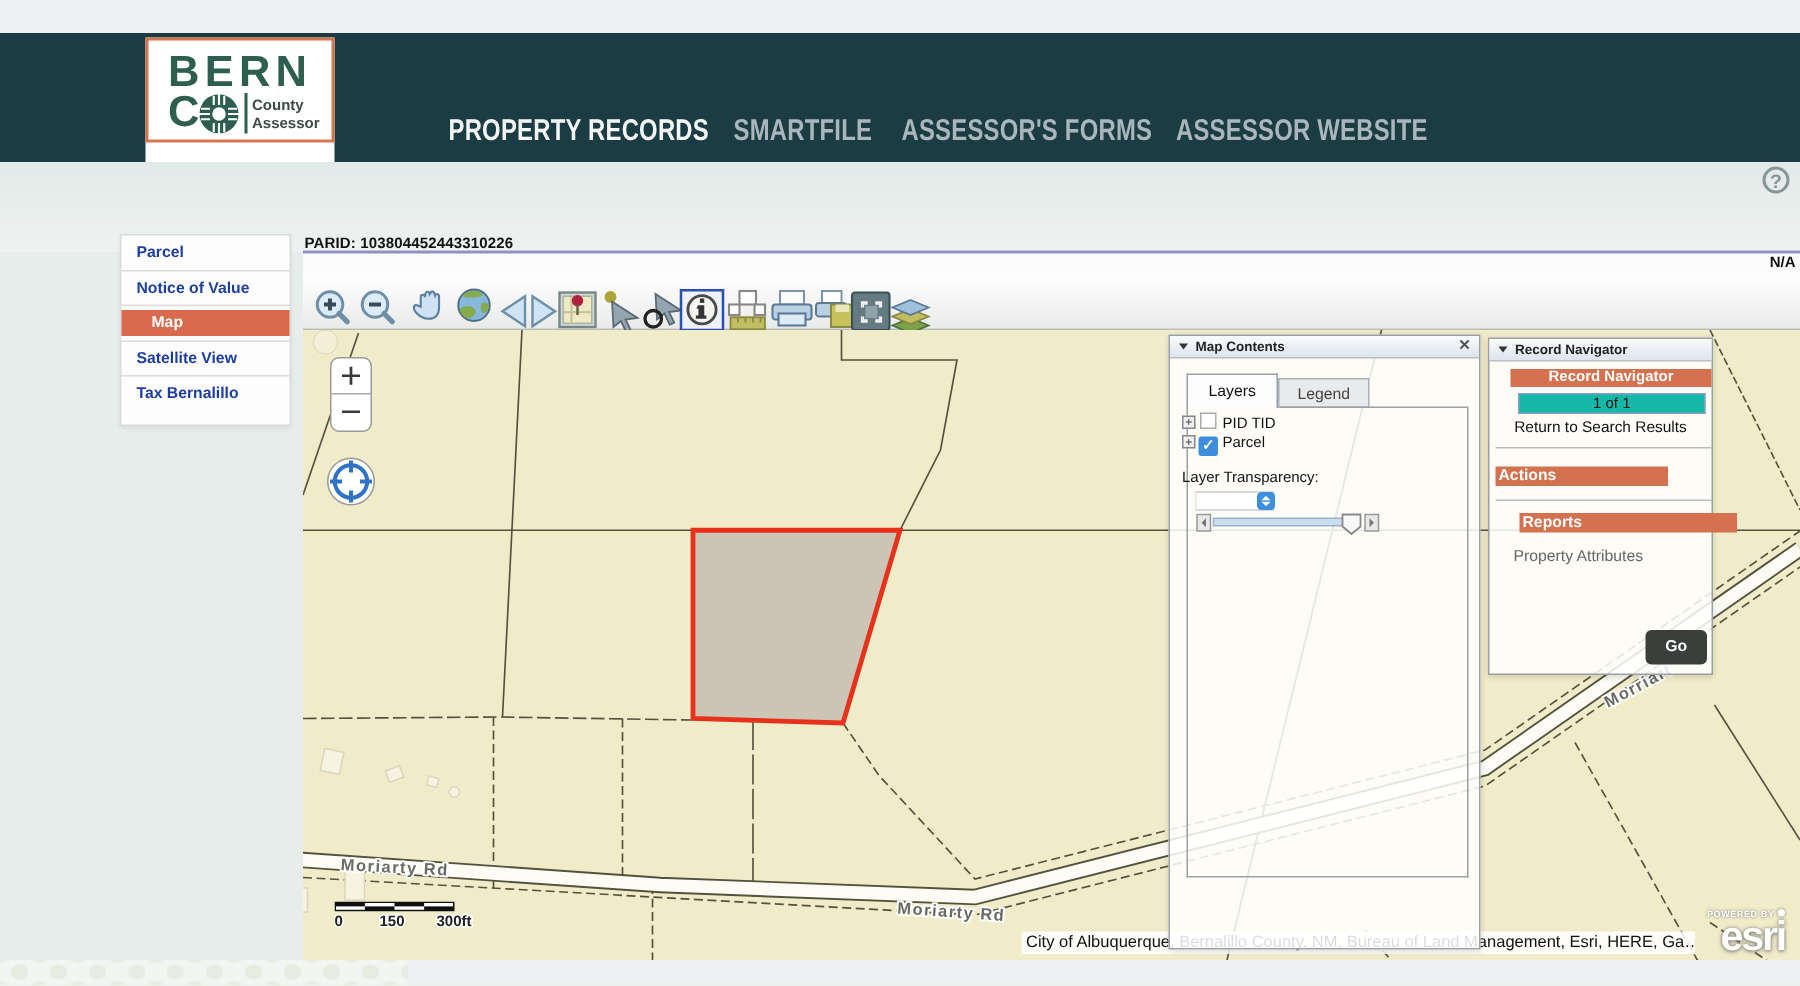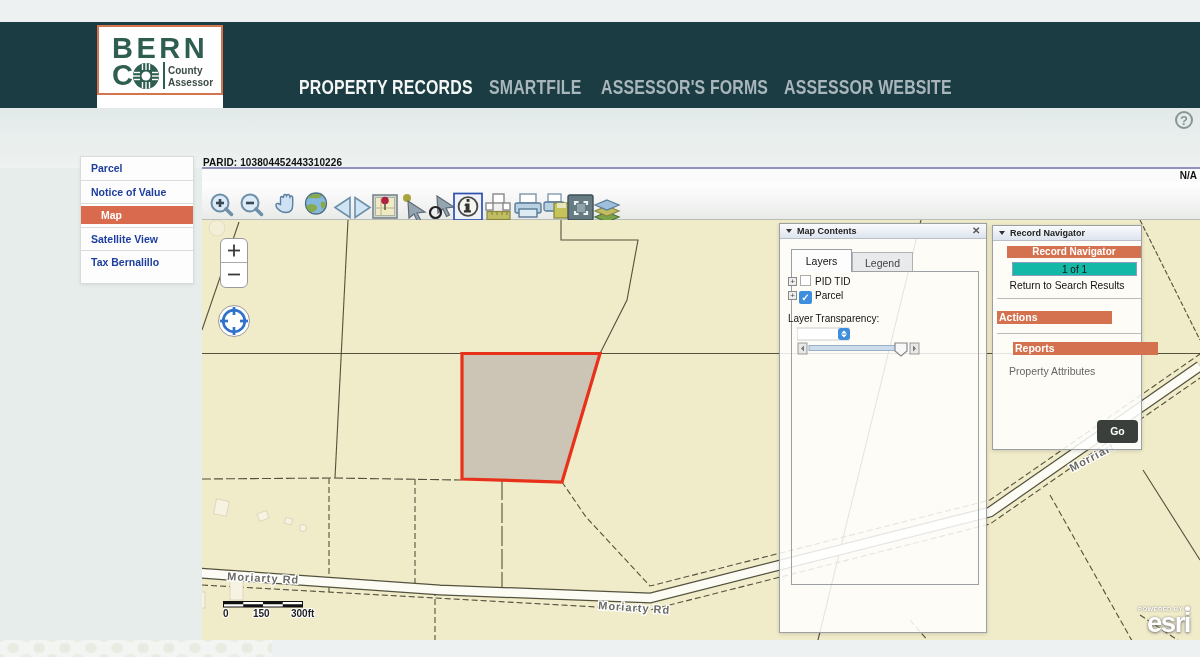--- a/index.html
+++ b/index.html
@@ -313,20 +313,21 @@
       <rect x="0.5" y="0.5" width="19.75" height="2.75" fill="#111"></rect>
       <rect x="40" y="0.5" width="19.75" height="2.75" fill="#111"></rect>
       <rect x="20.25" y="3.25" width="19.75" height="2.75" fill="#111"></rect>
       <rect x="59.75" y="3.25" width="19.75" height="2.75" fill="#111"></rect>
       <g font-size="10" font-weight="bold" fill="#222" stroke="#fff" stroke-width="2" paint-order="stroke">
         <text x="0" y="16">0</text>
         <text x="30" y="16">150</text>
         <text x="68" y="16">300ft</text>
       </g>
     </svg></div>
+    <div id="attrib">City of Albuquerque, Bernalillo County, NM, Bureau of Land Management, Esri, HERE, Ga…</div>
     <div id="esri">
         <div class="pb">POWERED BY<span class="dot"></span></div>
         <div class="big">esri</div>
       </div>
 
     <div class="panel" id="mc">
       <div class="ptitle"><span class="tri"></span>Map Contents<span class="x">✕</span></div>
       <div id="mctabs"><span class="tab on">Layers</span><span class="tab off">Legend</span></div>
       <div id="mcbox">
           <div class="topline"></div>

